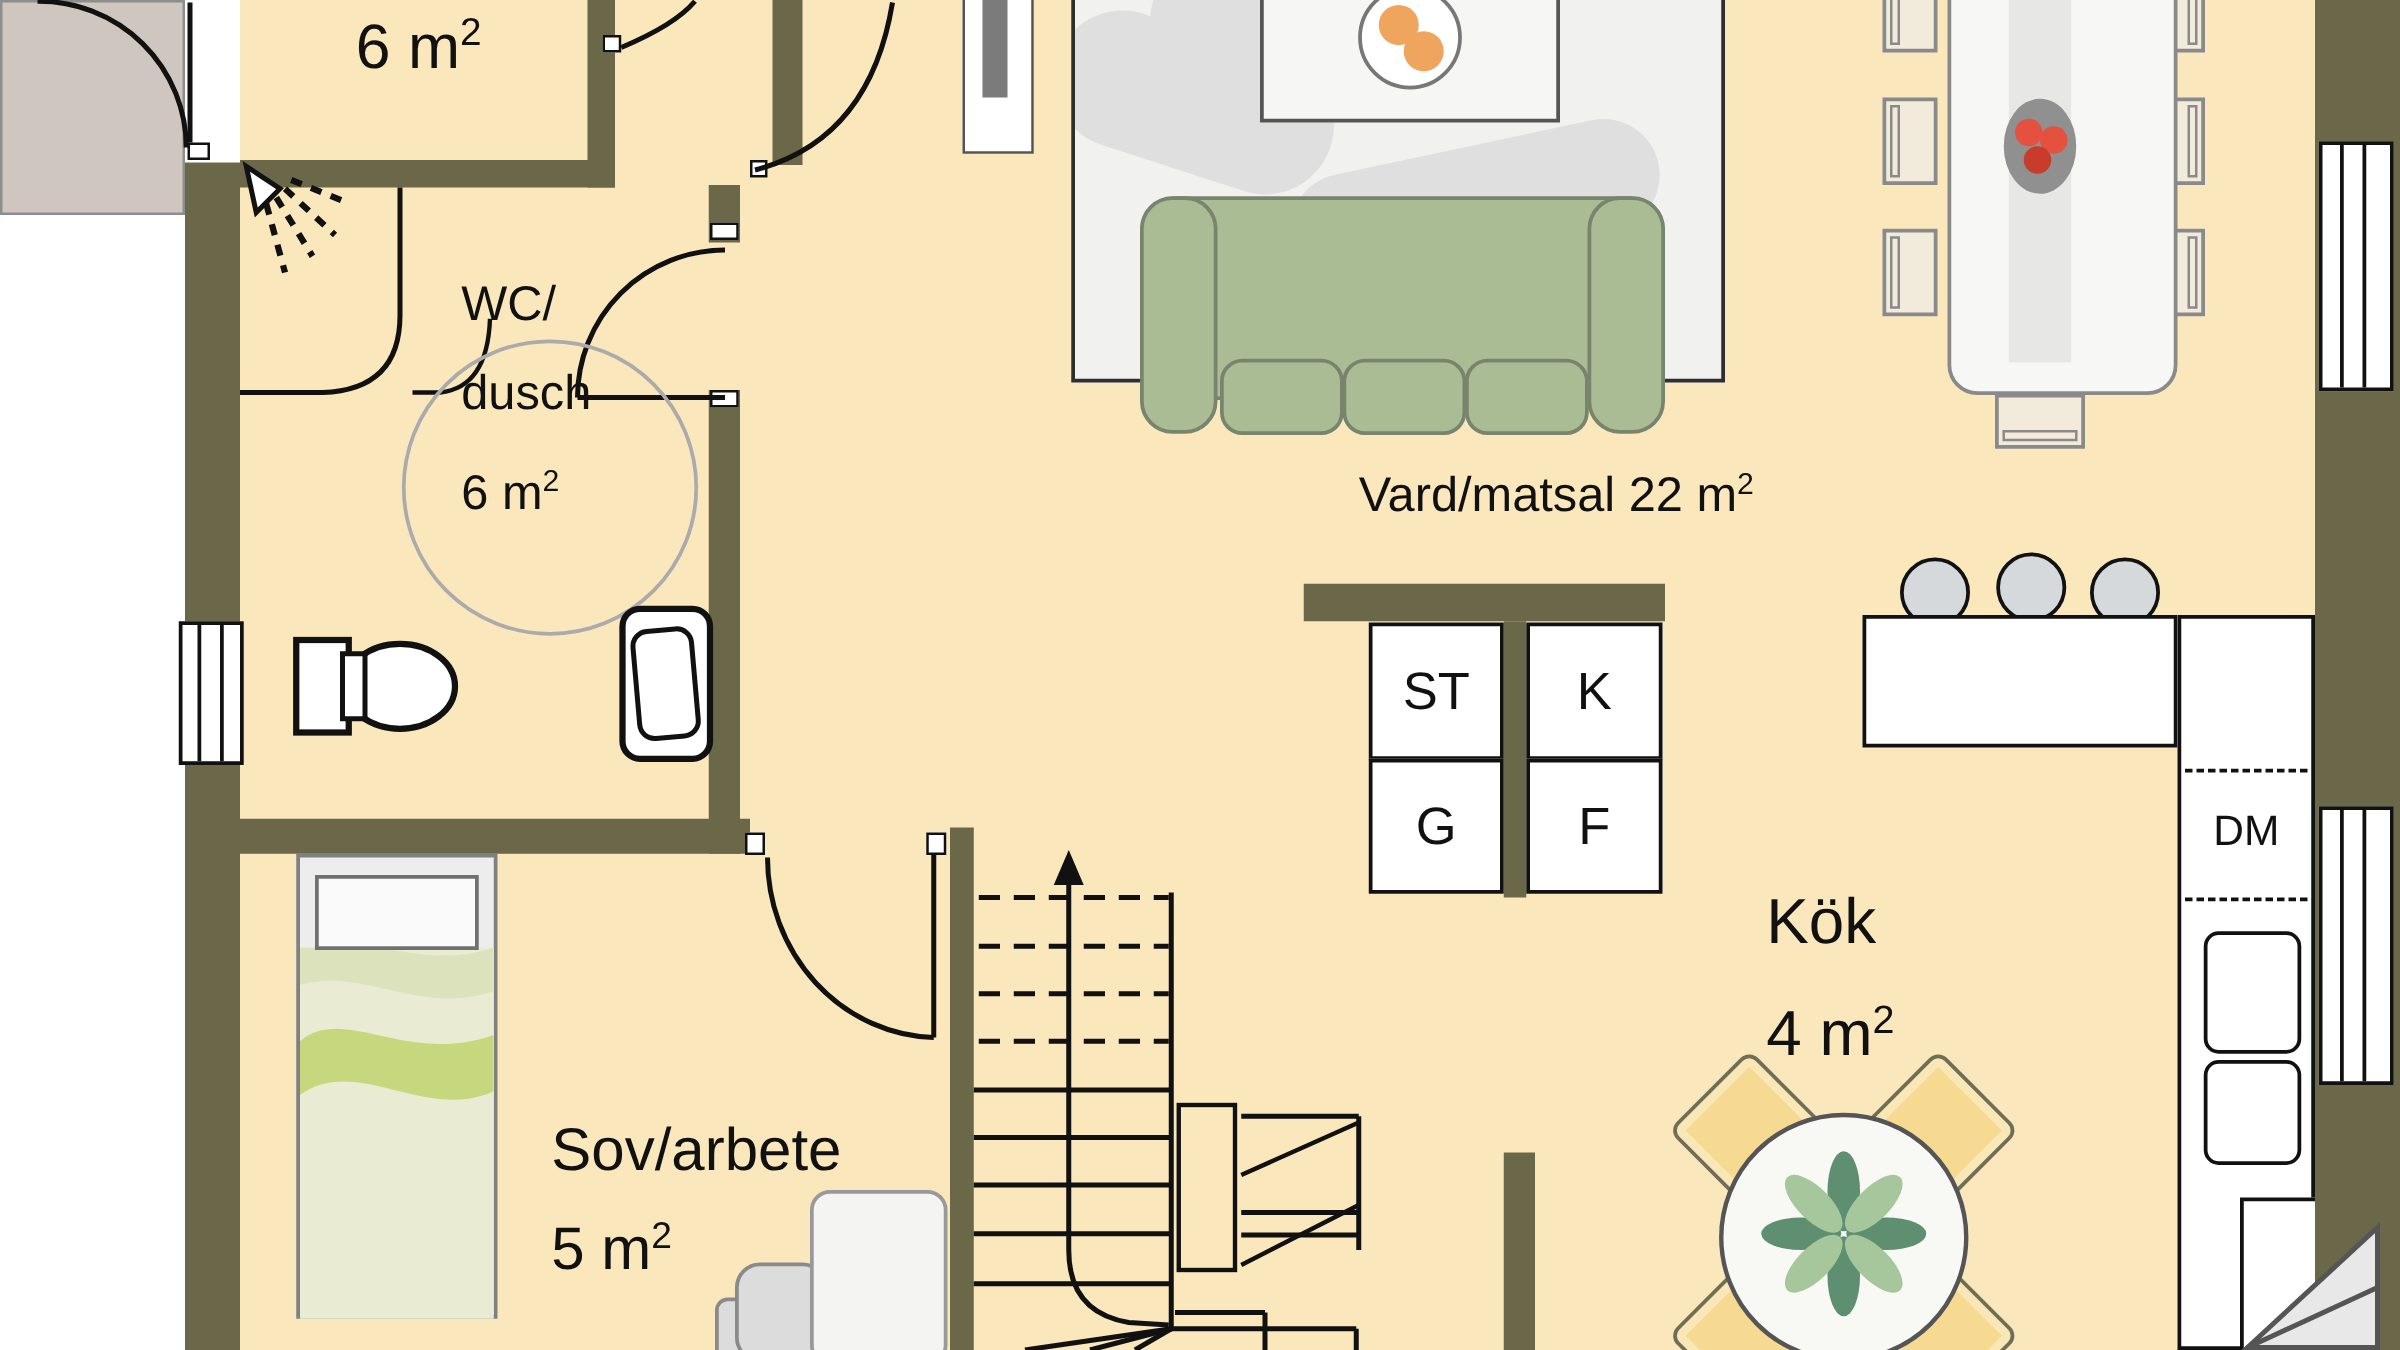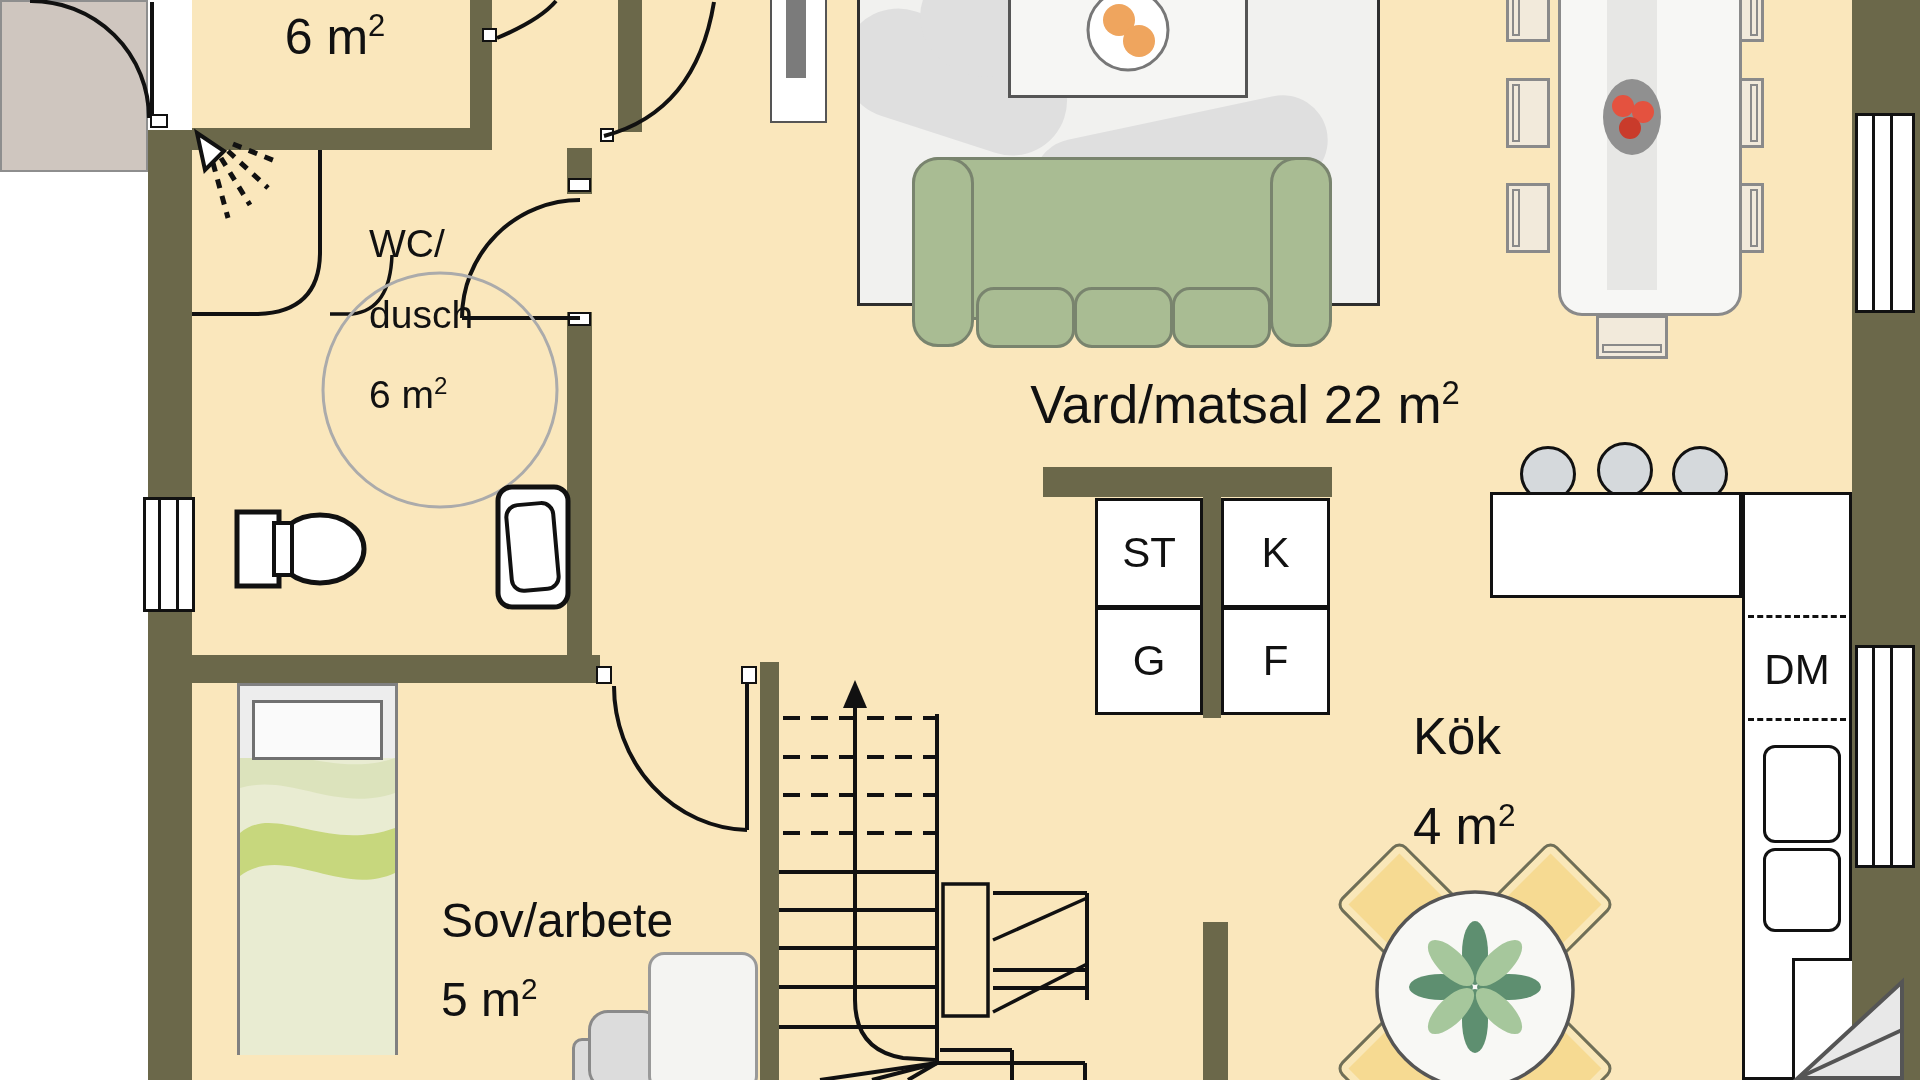--- a/index.html
+++ b/index.html
@@ -102,21 +102,21 @@
 
   <div class="abs furn stool" style="left:1520px;top:446px;"></div>
   <div class="abs furn stool" style="left:1597px;top:442px;"></div>
   <div class="abs furn stool" style="left:1672px;top:446px;"></div>
   <div class="abs furn counter" style="left:1490px;top:492px;width:252px;height:106px;z-index:3;"></div>
   <div class="abs furn counter" style="left:1742px;top:492px;width:110px;height:588px;z-index:3;"></div>
   <div class="abs dash-line" style="left:1748px;top:615px;width:98px;"></div>
   <div class="abs dash-line" style="left:1748px;top:718px;width:98px;"></div>
   <div class="abs basin" style="left:1763px;top:745px;width:72px;height:92px;"></div>
   <div class="abs basin" style="left:1763px;top:848px;width:72px;height:78px;"></div>
-  <div class="abs label" style="left:1742px;top:646px;width:110px;text-align:center;font-size:42px;z-index:5;">DM</div>
+  <div class="abs label" style="left:1742px;top:646px;width:110px;text-align:center;font-size:34px;z-index:5;">DM</div>
 
   <div class="abs furn kchair" style="left:1352px;top:859px;transform:rotate(-45deg);"></div>
   <div class="abs furn kchair" style="left:1506px;top:859px;transform:rotate(45deg);"></div>
   <div class="abs furn kchair" style="left:1352px;top:1026px;transform:rotate(45deg);"></div>
   <div class="abs furn kchair" style="left:1506px;top:1026px;transform:rotate(-45deg);"></div>
 
   <div class="abs furn bed"></div>
   <div class="abs furn blanket">
     <svg width="155" height="297" viewBox="0 0 155 297">
       <path d="M0,75 C35,45 85,95 155,70 L155,115 C100,140 45,85 0,118 Z" fill="#C7D77D"></path>
@@ -182,21 +182,21 @@
     </div>
 
   <div class="abs label" style="left:255px;top:8px;width:160px;text-align:center;font-size:50px;">
     <span>6 m</span><span class="sup">2</span>
   </div>
   <div class="abs label" style="left:333px;top:208px;font-size:39px;line-height:71px;margin-left:36px;">
     <div>WC/</div>
     <div>dusch</div>
     <div><span>6 m</span><span class="sup">2</span></div>
   </div>
-  <div class="abs label" style="left:985px;top:374px;width:520px;text-align:center;font-size:53px;">
+  <div class="abs label" style="left:985px;top:374px;width:520px;text-align:center;font-size:39px;">
     <span>Vard/matsal 22 m</span><span class="sup">2</span>
   </div>
   <div class="abs label" style="left:441px;top:855px;font-size:48px;line-height:68px;margin-top:32px;">
     <div>Sov/arbete</div>
     <div><span>5 m</span><span class="sup">2</span></div>
   </div>
   <div class="abs label" style="left:1413px;top:698px;font-size:51px;line-height:78px;">
     <div>Kök</div>
     <div><span>4 m</span><span class="sup">2</span></div>
   </div>

